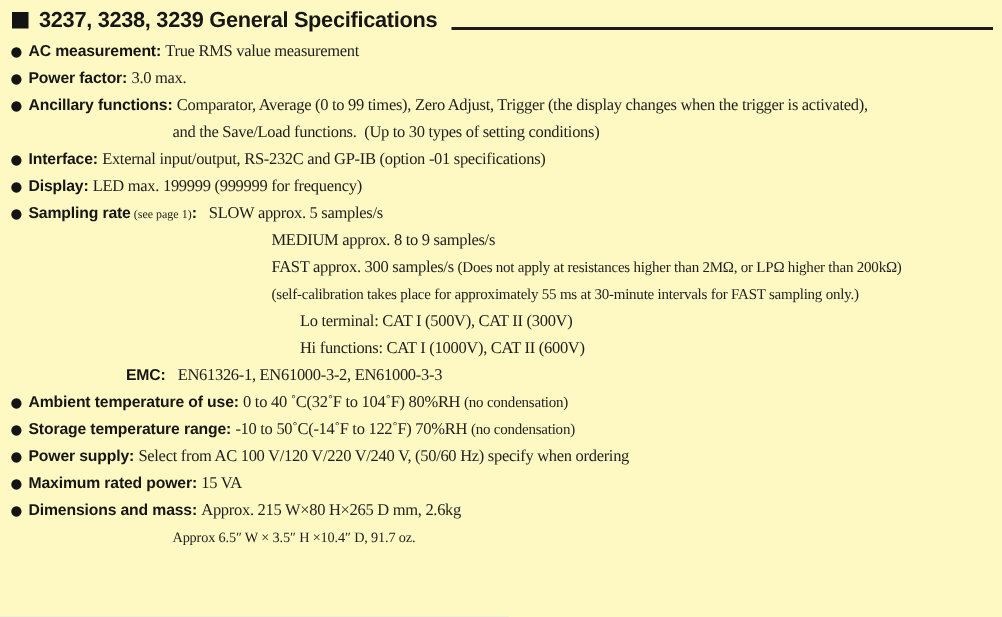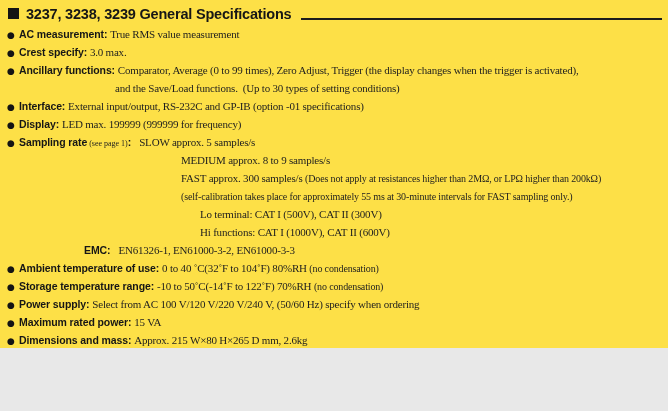--- a/index.html
+++ b/index.html
@@ -1,17 +1,17 @@
 <!DOCTYPE html>
 <html><head>
 <meta charset="utf-8">
 <style>
   html,body { margin:0; padding:0; background:#e8e8e8; }
   .page {
-    position:relative; width:668px; height:348px; background:#fde047;
+    position:relative; width:668px; height:411px; background:#fef9c3;
     font-family:"Liberation Sans", sans-serif; color:#1b1b1b;
     overflow:hidden; box-sizing:border-box;
   }
   .header { display:flex; align-items:center; padding:5px 6px 0 8px; height:17px; }
   .marker {
     width:11px; height:11px; background:#141414; display:inline-block;
     margin-right:7px; flex:0 0 auto;
   }
   .title {
     font-weight:bold; font-size:14.5px; letter-spacing:-0.2px;
@@ -43,21 +43,21 @@
 <body>
 
 <div class="page">
   <div class="header">
     <span class="marker"></span>
     <span class="title">3237, 3238, 3239 General Specifications</span>
     <span class="rule"></span>
   </div>
   <div class="content">
       <div class="line lvl0"><span class="bullet">●</span><span class="seg-label">AC measurement: </span><span class="seg-serif">True RMS value measurement</span></div>
-      <div class="line lvl0"><span class="bullet">●</span><span class="seg-label">Crest specify: </span><span class="seg-serif">3.0 max.</span></div>
+      <div class="line lvl0"><span class="bullet">●</span><span class="seg-label">Power factor: </span><span class="seg-serif">3.0 max.</span></div>
       <div class="line lvl0"><span class="bullet">●</span><span class="seg-label">Ancillary functions: </span><span class="seg-serif">Comparator, Average (0 to 99 times), Zero Adjust, Trigger (the display changes when the trigger is activated),</span></div>
       <div class="line lvl1"><span class="seg-serif">and the Save/Load functions.&nbsp; (Up to 30 types of setting conditions)</span></div>
       <div class="line lvl0"><span class="bullet">●</span><span class="seg-label">Interface: </span><span class="seg-serif">External input/output, RS-232C and GP-IB (option -01 specifications)</span></div>
       <div class="line lvl0"><span class="bullet">●</span><span class="seg-label">Display: </span><span class="seg-serif">LED max. 199999 (999999 for frequency)</span></div>
       <div class="line lvl0"><span class="bullet">●</span><span class="seg-label">Sampling rate</span><span class="seg-tiny">&nbsp;(see page 1)</span><span class="seg-label">:</span><span class="seg-spacer"></span><span class="seg-serif">SLOW approx. 5 samples/s</span></div>
       <div class="line lvl2"><span class="seg-serif">MEDIUM approx. 8 to 9 samples/s</span></div>
       <div class="line lvl2"><span class="seg-serif">FAST approx. 300 samples/s </span><span class="seg-small">(Does not apply at resistances higher than 2MΩ, or LPΩ higher than 200kΩ)</span></div>
       <div class="line lvl2"><span class="seg-small">(self-calibration takes place for approximately 55 ms at 30-minute intervals for FAST sampling only.)</span></div>
       <div class="line lvl3"><span class="seg-serif">Lo terminal: CAT I (500V), CAT II (300V)</span></div>
       <div class="line lvl3"><span class="seg-serif">Hi functions: CAT I (1000V), CAT II (600V)</span></div>

